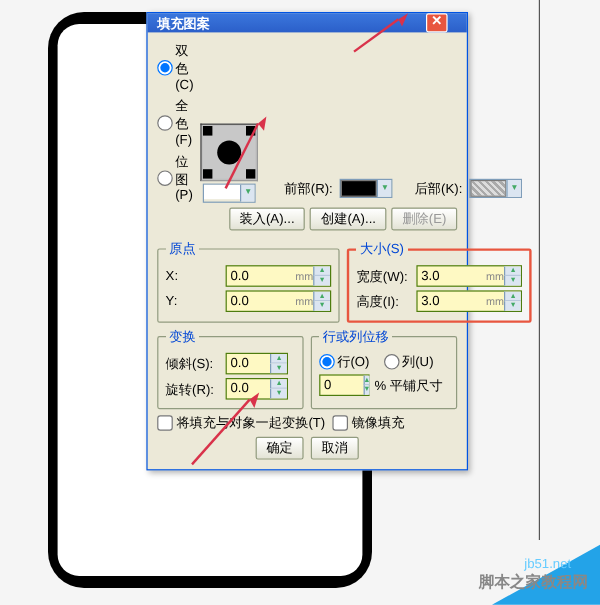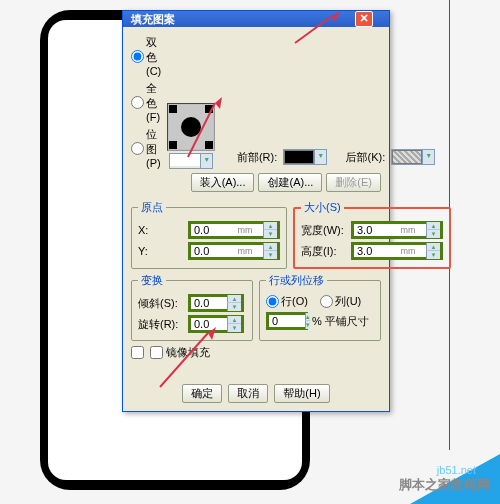--- a/index.html
+++ b/index.html
@@ -18,33 +18,33 @@
 .preview{width:48px;height:48px;border:1px inset #999;background:#c0c0c0;position:relative;display:flex;align-items:center;justify-content:center}
 .preview svg{width:44px;height:44px}
 .swlabel{text-align:right;width:52px}
 .swatch{width:30px;height:14px;border:1px solid #7a7a7a;display:inline-block}
 .swdrop{display:flex;border:1px solid #7f9db9}
 .swdrop .dd{width:12px;height:14px;background:#dbe5f1;border-left:1px solid #7f9db9;text-align:center;line-height:12px;font-size:8px;color:#4a6}
 .btn{background:linear-gradient(#fff,#e3e3d5);border:1px solid #919b7f;padding:1px 8px;border-radius:2px;cursor:pointer;font-size:11px}
 .btn.dis{color:#999}
 fieldset{border:1px solid #919b7f;padding:6px 6px 4px;margin-top:4px;border-radius:2px}
 legend{color:#0046d5;padding:0 3px;font-size:11px}
-.spin{display:flex;align-items:center;border:3px solid #4d7c0f;background:#ffffff;height:18px}
+.spin{display:flex;align-items:center;border:1px solid #4d7c0f;background:#fef9c3;height:18px}
 .spin .v{flex:1;padding:0 3px;min-width:36px}
-.spin .u{width:36px;text-align:center;color:#888;font-size:9px}
+.spin .u{width:36px;text-align:right;color:#888;font-size:9px}
 .spin .ar{width:14px;display:flex;flex-direction:column}
 .spin .ar div{height:8px;background:#dbe5f1;border-left:1px solid #7f9db9;text-align:center;font-size:7px;line-height:7px;color:#4a6;border-bottom:1px solid #b8c8dc}
 .spin .ar div:last-child{border-bottom:none}
 .fr{display:flex;gap:4px;align-items:center;margin-bottom:3px}
 .fr label{width:46px;text-align:left}
 .twofs{display:flex;gap:6px}
 .twofs fieldset{flex:1}
 .hl{border:2px solid #e8563f}
 .chk{display:flex;align-items:center;gap:3px;margin-top:4px}
-.btnrow{display:flex;justify-content:center;gap:6px;margin-top:24px}
+.btnrow{display:flex;justify-content:center;gap:6px;margin-top:4px}
 .arrow{position:absolute;pointer-events:none}
 .arrow svg line{stroke:#d9324a;stroke-width:2}
 .arrow svg polygon{fill:#d9324a}
 .wm{position:absolute;bottom:10px;right:10px;font-size:13px;color:#888;font-weight:bold}
 .wm2{position:absolute;bottom:28px;right:24px;font-size:11px;color:#6cf;}
 .tri{position:absolute;bottom:0;right:0;width:0;height:0;border-left:90px solid transparent;border-bottom:50px solid #23a3e8}
 </style>
 </head>
 <body>
 
@@ -212,31 +212,31 @@
               </div>
             </div>
             <span>% 平铺尺寸</span>
           </div>
       </fieldset>
     </div>
 
     <div class="row">
       <label class="chk">
           <input type="checkbox" style="">
+          <span>将填充与对象一起变换(T)</span>
         </label>
       <label class="chk">
           <input type="checkbox" style="">
           <span>镜像填充</span>
         </label>
     </div>
 
     <div class="btnrow">
       <button class="btn">确定</button>
       <button class="btn">取消</button>
-      <button class="btn">帮助(H)</button>
     </div>
   </div>
 </div>
 
 <div class="arrow" style="left:290px;top:8px"><svg width="60" height="40">
       <line x1="5" y1="35" x2="42" y2="8"></line>
       <polygon points="42,8 50,3 45,14"></polygon>
     </svg></div>
 <div class="arrow" style="left:180px;top:95px"><svg width="50" height="70">
       <line x1="8" y1="62" x2="35" y2="8"></line>

